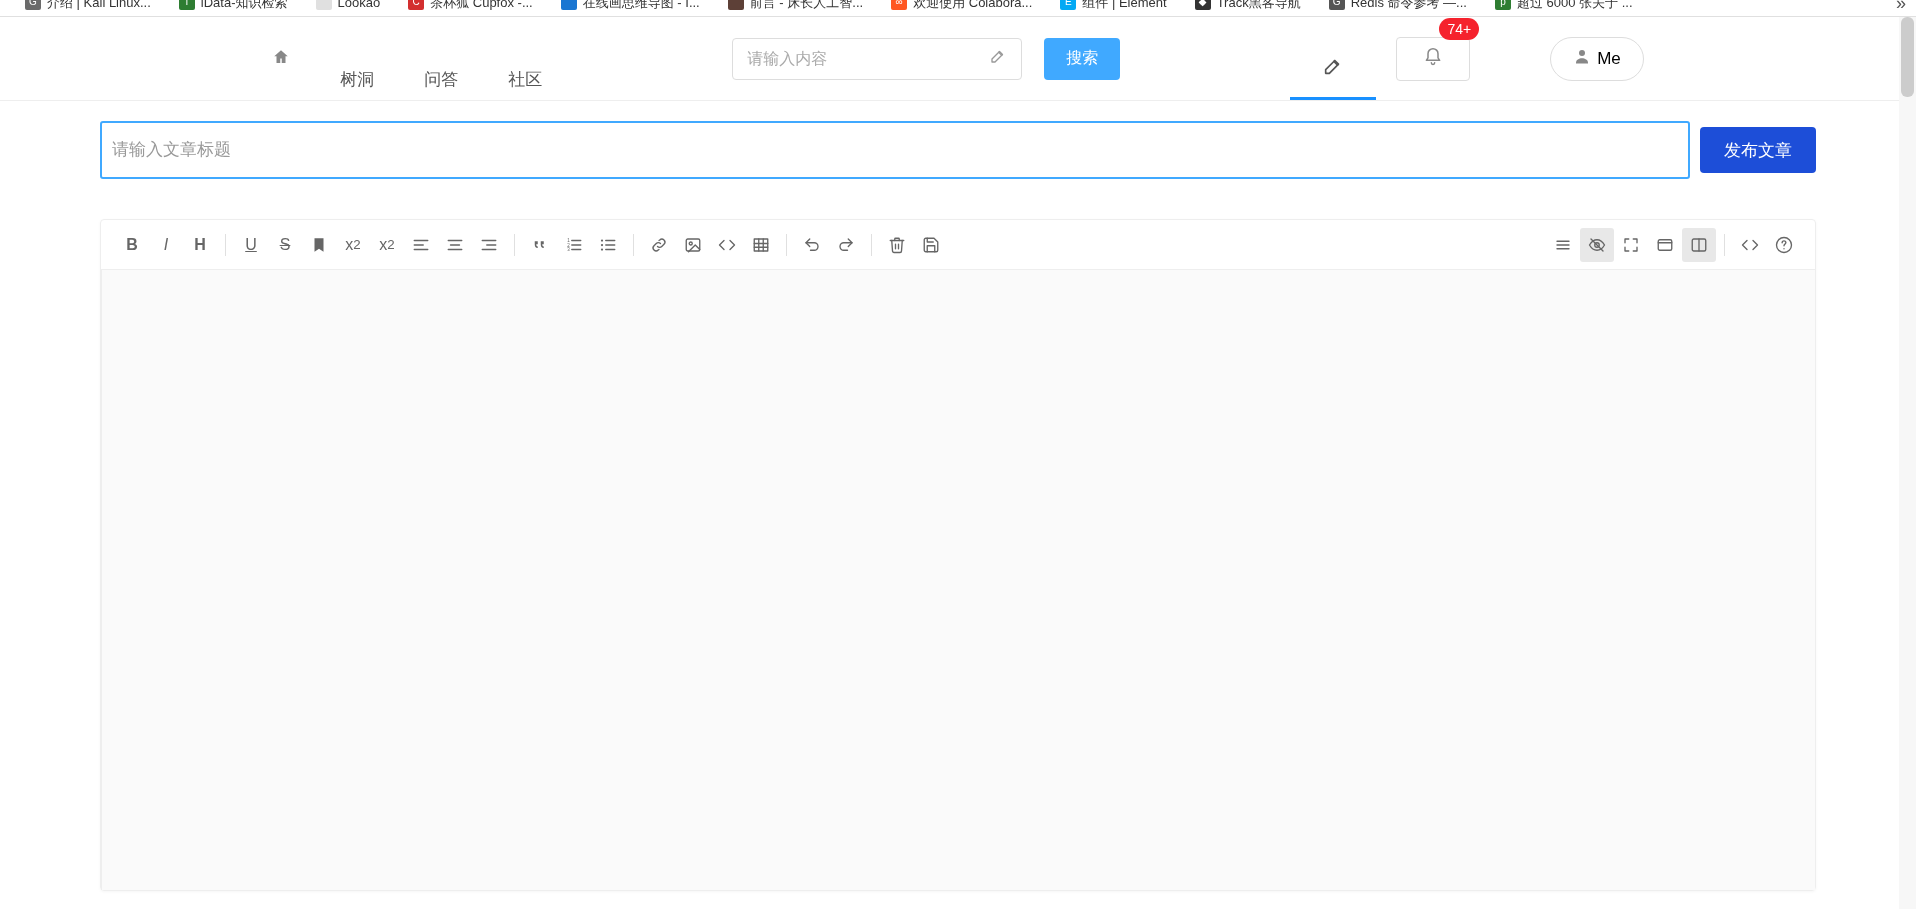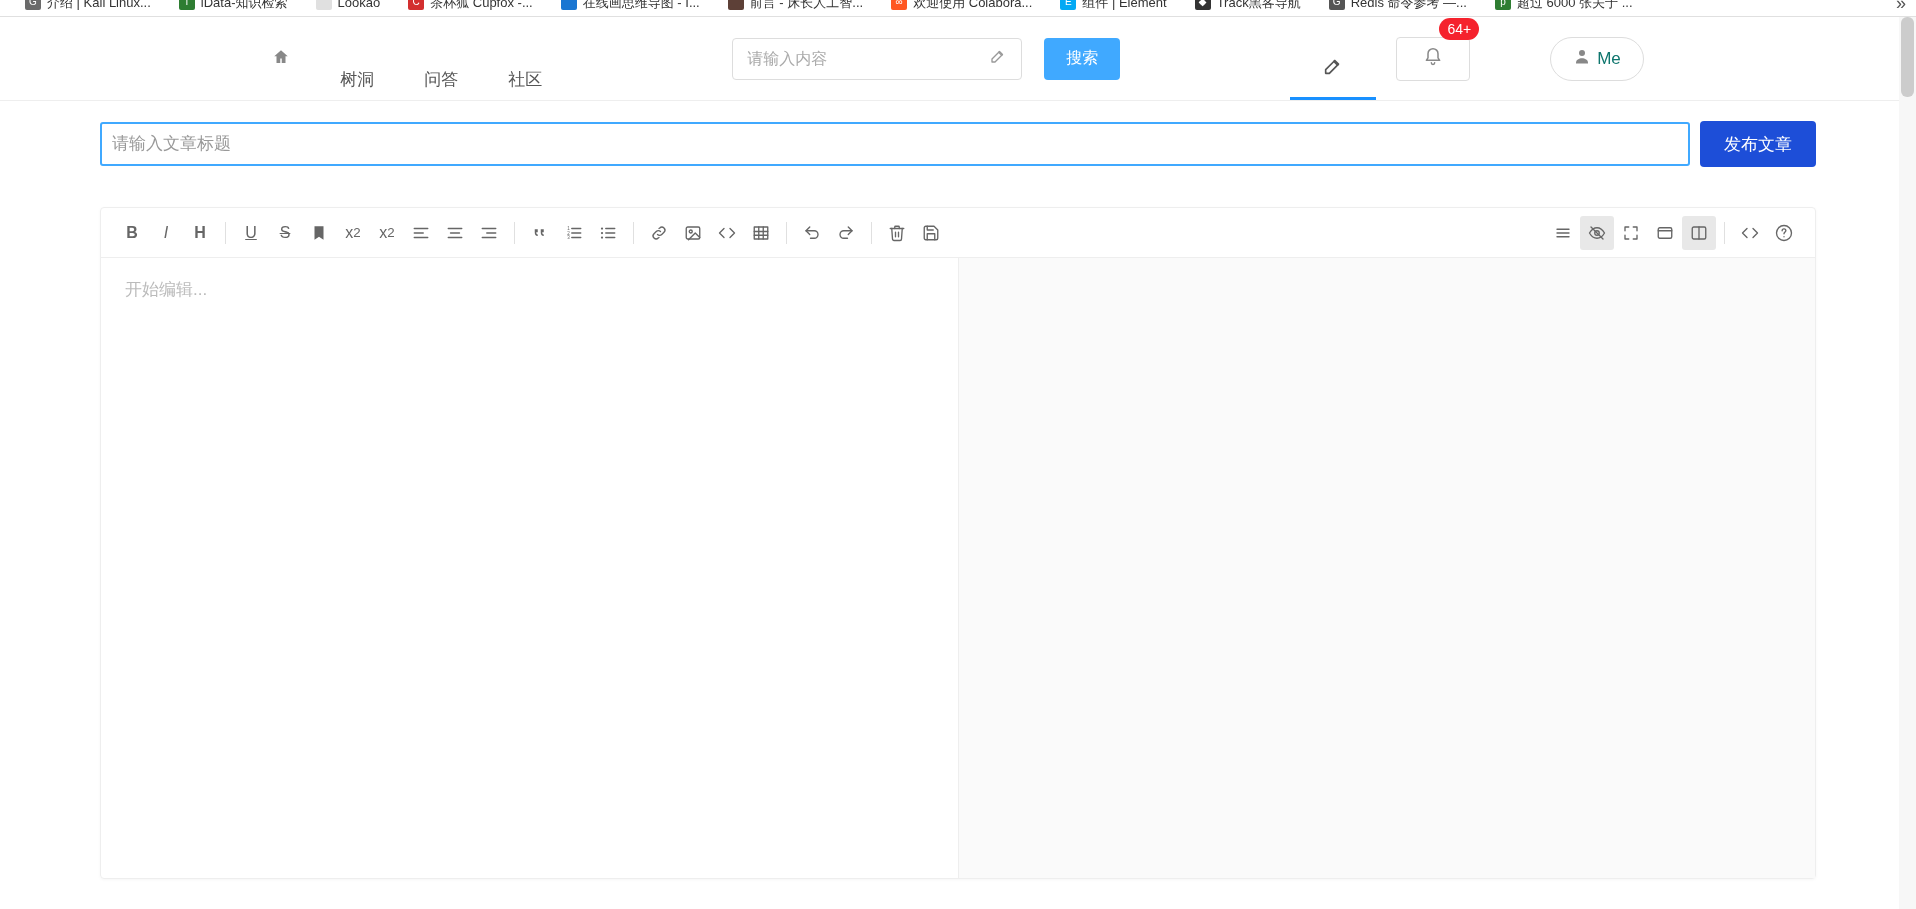--- a/index.html
+++ b/index.html
@@ -29,25 +29,25 @@
 .home-icon { color: #888; font-size: 22px; }
 .search-wrap { display: flex; align-items: center; border: 1px solid #ddd; border-radius: 4px; width: 290px; height: 42px; padding: 0 14px; }
 .search-wrap input { border: none; outline: none; flex: 1; font-size: 16px; color: #333; }
 .search-wrap input::placeholder { color: #aaa; }
 .pencil-small { color: #999; font-size: 18px; }
 .search-btn { margin-left: 22px; height: 42px; padding: 0 22px; background: #40a9ff; color: #fff; border: none; border-radius: 4px; font-size: 16px; cursor: pointer; }
 .right-icons { display: flex; align-items: center; gap: 20px; margin-left: 170px; }
 .write-icon-wrap { width: 86px; height: 60px; display: flex; align-items: center; justify-content: center; border-bottom: 3px solid #1890ff; margin-top: 22px; cursor: pointer; }
 .bell-wrap { position: relative; width: 74px; height: 44px; border: 1px solid #ddd; border-radius: 4px; display: flex; align-items: center; justify-content: center; cursor: pointer; }
 .badge { position: absolute; top: -20px; right: -10px; background: #f5222d; color: #fff; font-size: 14px; height: 22px; padding: 0 8px; border-radius: 11px; display: flex; align-items: center; }
-.me-btn { border: 1px solid #ddd; border-radius: 22px; height: 44px; padding: 0 22px; display: flex; align-items: center; gap: 6px; cursor: pointer; color: #0f766e; font-size: 17px; margin-left: 60px; }
+.me-btn { border: 1px solid #ddd; border-radius: 22px; height: 44px; padding: 0 22px; display: flex; align-items: center; gap: 6px; cursor: pointer; color: #000000; font-size: 17px; margin-left: 60px; }
 
 
 .title-row { display: flex; align-items: center; gap: 10px; padding: 20px 100px 0 100px; }
-.title-input { flex: 1; height: 44px; border: 2px solid #40a9ff; border-radius: 3px; padding: 0 10px; font-size: 17px; outline: none; }
+.title-input { flex: 1; height: 58px; border: 2px solid #40a9ff; border-radius: 3px; padding: 0 10px; font-size: 17px; outline: none; }
 .title-input::placeholder { color: #999; }
 .publish-btn { height: 46px; padding: 8px 24px; background: #1d4ed8; color: #fff; border: none; border-radius: 4px; font-size: 17px; cursor: pointer; }
 
 
 .editor { margin: 40px 100px 0 100px; border: 1px solid #eee; border-radius: 4px; box-shadow: 0 1px 3px rgba(0,0,0,0.04); }
 .editor-toolbar { height: 50px; border-bottom: 1px solid #eee; display: flex; align-items: center; padding: 0 14px; }
 .tb-group { display: flex; align-items: center; }
 .tb-btn { width: 34px; height: 34px; display: flex; align-items: center; justify-content: center; color: #666; cursor: pointer; font-size: 16px; border-radius: 3px; }
 .tb-sep { width: 1px; height: 22px; background: #e0e0e0; margin: 0 8px; }
 .tb-right { margin-left: auto; display: flex; align-items: center; }
@@ -148,21 +148,21 @@
             </svg>
         </span>
       </div>
       <div class="bell-wrap">
         <span style="color:#888;">
           <svg class="ico" viewBox="0 0 24 24" style="width:20px;height:20px;">
               <path d="M6 8a6 6 0 0112 0v5l2 3H4l2-3V8z"></path>
               <path d="M10 19a2 2 0 004 0"></path>
             </svg>
         </span>
-        <span class="badge">64+</span>
+        <span class="badge">74+</span>
       </div>
       <div class="me-btn">
         <span style="color:#888;">
           <svg class="ico fill" viewBox="0 0 24 24" style="width:18px;height:18px;">
               <circle cx="12" cy="8" r="4"></circle>
               <path d="M4 21c0-4 4-6 8-6s8 2 8 6v1H4v-1z"></path>
             </svg>
         </span>
         <span>Me</span>
       </div>
@@ -363,23 +363,20 @@
       <span class="tb-btn">
           <svg class="ico" viewBox="0 0 24 24">
             <circle cx="12" cy="12" r="10"></circle>
             <path d="M9.5 9a2.5 2.5 0 115 0c0 1.5-2.5 2-2.5 4"></path>
             <line x1="12" y1="17" x2="12" y2="17.01"></line>
           </svg>
         </span>
     </div>
   </div>
   <div class="editor-body">
-    <div class="editor-pane left">
-      <div class="placeholder-text">开始编辑...</div>
-    </div>
     <div class="editor-divider"></div>
     <div class="editor-pane right"></div>
   </div>
 </div>
 
 <div class="main-scroll-v">
   <div class="thumb"></div>
 </div>
 
 </body></html>

